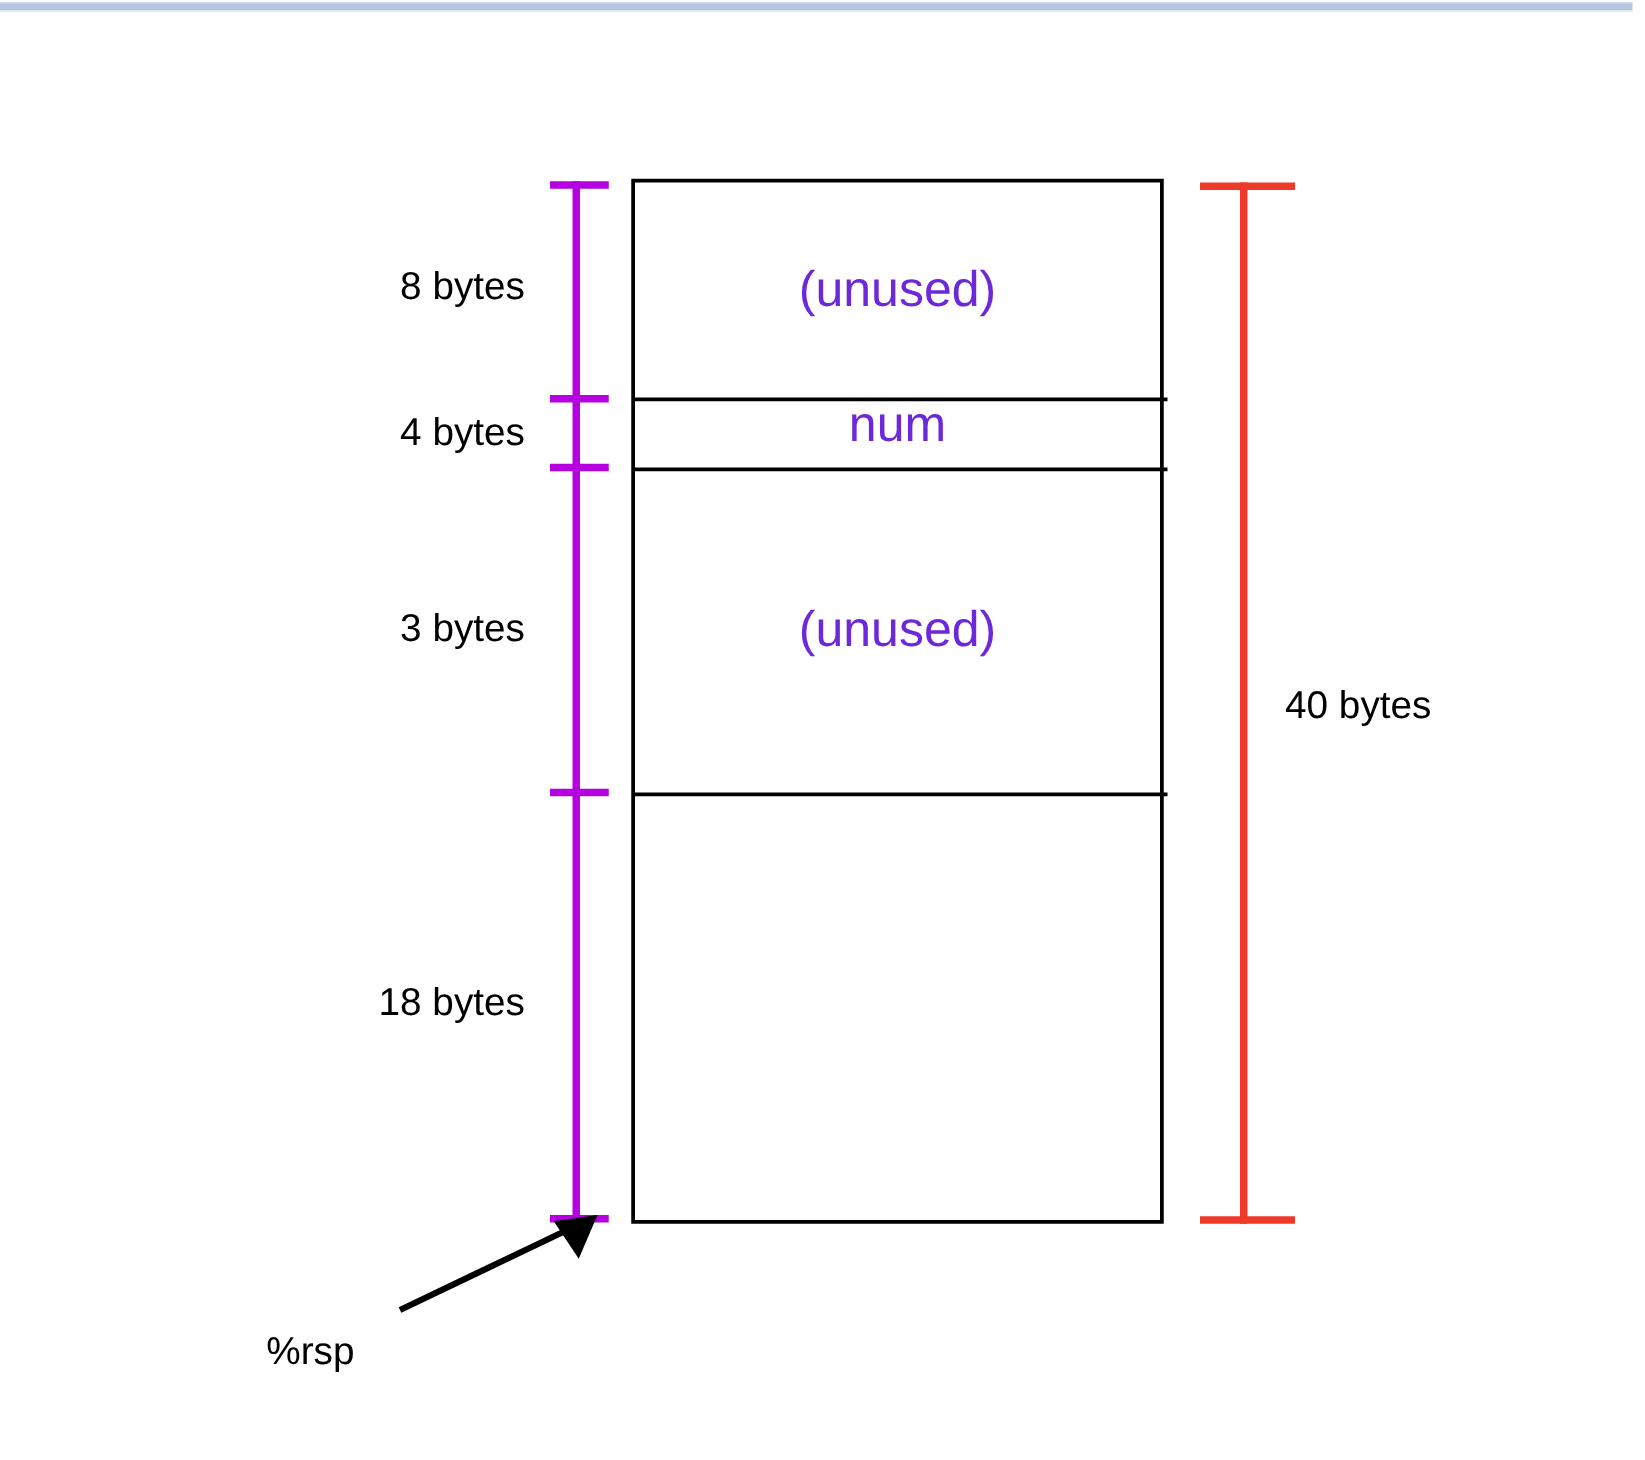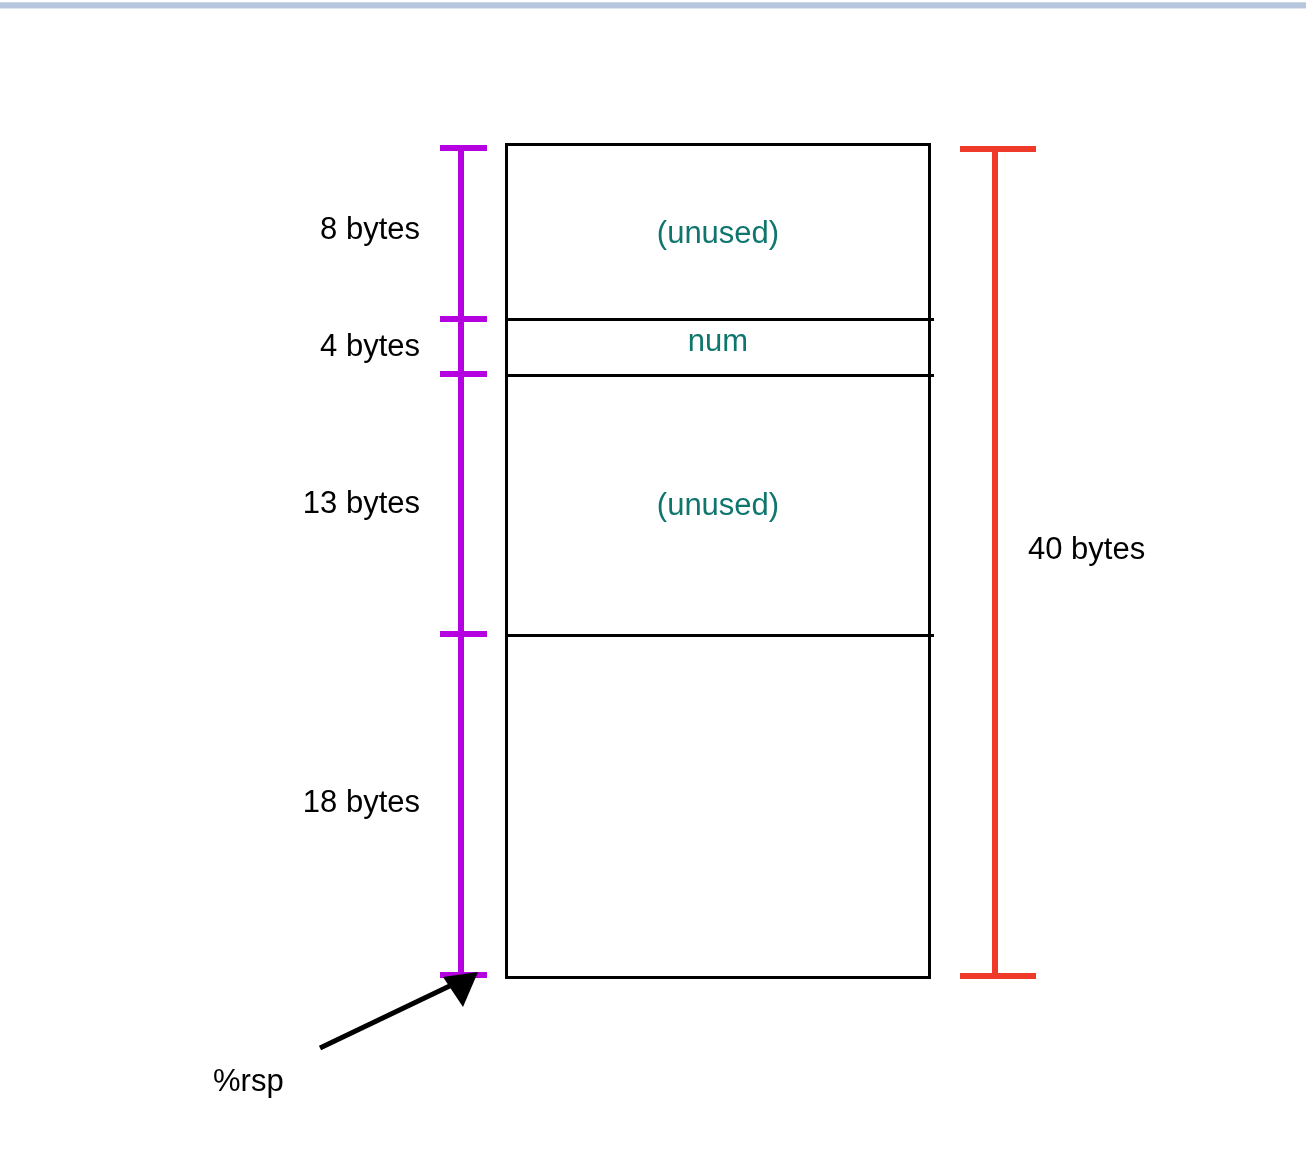--- a/index.html
+++ b/index.html
@@ -45,23 +45,23 @@
   .cell {
     position: absolute;
     left: 0;
     width: 100%;
     box-sizing: border-box;
     display: flex;
     align-items: center;
     justify-content: center;
   }
   .cell-label {
-    font-size: 31px;
+    font-size: 40px;
     line-height: 1;
-    color: #0f766e;
+    color: #6d28d9;
     white-space: nowrap;
   }
   .divider {
     position: absolute;
     left: 0px;
     width: 426px;
     height: 0;
     border-top: 3px solid #000000;
   }
 
@@ -171,24 +171,24 @@
   <div class="tick-purple" style="top:371px;"></div>
   <div class="tick-purple" style="top:631px;"></div>
   <div class="tick-purple" style="top:972px;"></div>
 
   <div class="ruler-red"></div>
   <div class="tick-red" style="top:146px;"></div>
   <div class="tick-red" style="top:973px;"></div>
 
   <div class="measure-label left" style="top:213px;">8 bytes</div>
   <div class="measure-label left" style="top:330px;">4 bytes</div>
-  <div class="measure-label left" style="top:487px;">13 bytes</div>
+  <div class="measure-label left" style="top:487px;">3 bytes</div>
   <div class="measure-label left" style="top:786px;">18 bytes</div>
 
-  <div class="measure-label right" style="top:533px;">40 bytes</div>
+  <div class="measure-label right" style="top:548px;">40 bytes</div>
 
   <div class="rsp-label">%rsp</div>
 
   <svg class="rsp-arrow" viewBox="0 0 200 110" xmlns="http://www.w3.org/2000/svg">
     <line x1="20" y1="93" x2="158" y2="27" stroke="#000000" stroke-width="5"></line>
     <polygon points="178,17 143,22 163,52" fill="#000000"></polygon>
   </svg>
 
 </div>
 

